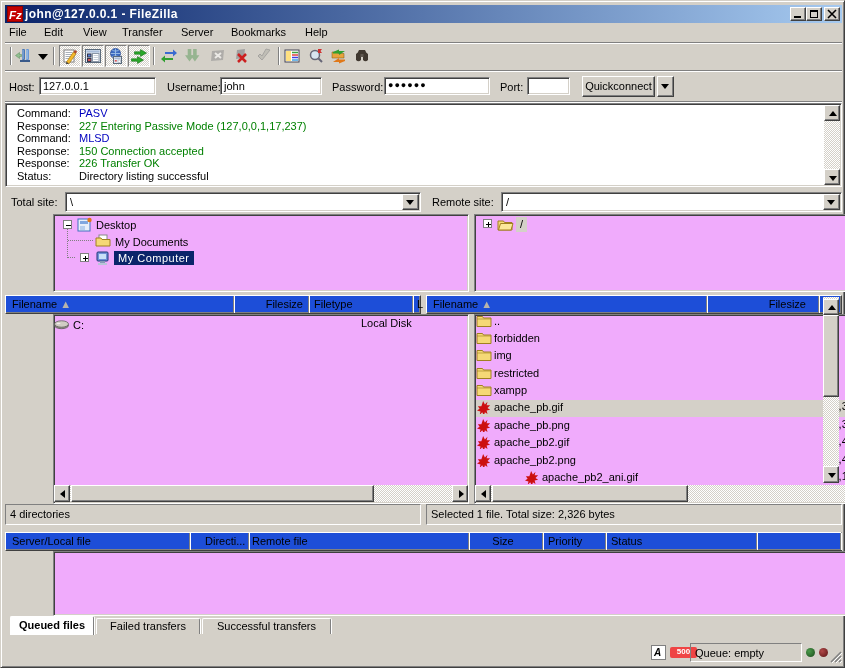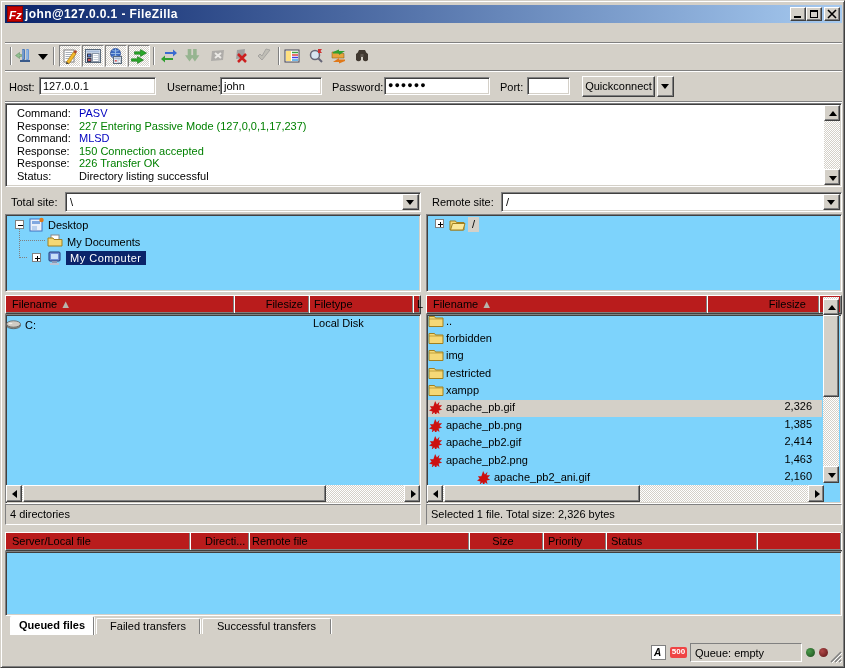--- a/index.html
+++ b/index.html
@@ -73,23 +73,23 @@
   border-top:1px solid #808080; border-left:1px solid #808080;
   border-bottom:1px solid #ffffff; border-right:1px solid #ffffff;
   box-shadow: inset 1px 1px 0 #404040, inset -1px -1px 0 #d4d0c8;
   padding:3px 3px 0 4px; }
 .combobtn { position:absolute; top:2px; width:17px; height:16px; background:#d4d0c8;
   border-top:1px solid #ffffff; border-left:1px solid #ffffff;
   border-bottom:1px solid #404040; border-right:1px solid #404040;
   box-shadow: inset -1px -1px 0 #808080; }
 .tri-dn { border-left:4px solid transparent; border-right:4px solid transparent; border-top:5px solid #000; }
 
-.pane { background:#7dd3fc; }
-
-.hdr { height:19px; background:#b91c1c;
+.pane { background:#f0abfc;margin-left:48px; }
+
+.hdr { height:19px; background:#1d4ed8;
   border-top:1px solid #ffffff; border-left:1px solid #ffffff;
   border-bottom:1px solid #404040; border-right:1px solid #404040;
   box-shadow: inset -1px -1px 0 #808080; }
 .hcell { position:absolute; top:0; height:17px; padding-top:2px;
   border-right:1px solid #808080; box-shadow: 1px 0 0 #ffffff; }
 
 .tab { position:absolute; background:#d4d0c8; height:16px; padding-top:1px; text-align:center;
   border-top:1px solid #ffffff; border-left:1px solid #ffffff;
   border-right:1px solid #808080; box-shadow: 1px 0 0 #ffffff;
   border-top-left-radius:2px; border-top-right-radius:2px; }
@@ -117,20 +117,29 @@
     <div class="winbtn" style="left:801px;">
         <div class="abs" style="left:3px;top:2px;width:8px;height:8px;border:1px solid #000;border-top-width:2px;"></div>
       </div>
     <div class="winbtn" style="left:819px;">
       <svg width="14" height="12" viewBox="0 0 14 12">
           <path d="M3 2 L11 10 M11 2 L3 10" stroke="#000" stroke-width="1.6"></path>
         </svg>
     </div>
   </div>
 
+  <div class="abs" id="menubar">
+    <span style="left:4px;">File</span>
+      <span style="left:39px;">Edit</span>
+      <span style="left:78px;">View</span>
+      <span style="left:117px;">Transfer</span>
+      <span style="left:176px;">Server</span>
+      <span style="left:226px;">Bookmarks</span>
+      <span style="left:300px;">Help</span>
+  </div>
   <div class="abs" id="menusep"></div>
 
   <div class="abs" id="toolbar">
     <div class="tsep" style="left:5px;"></div>
     <svg class="ticon" style="left:10px;" viewBox="0 0 16 16">
         <rect x="7" y="1" width="3" height="11" rx="1" fill="#4a77b6"></rect>
         <rect x="11" y="1" width="3" height="11" rx="1" fill="#6a97d6"></rect>
         <rect x="7.5" y="2" width="1" height="9" fill="#9fbfe4"></rect>
         <rect x="11.5" y="2" width="1" height="9" fill="#b8d4ee"></rect>
         <rect x="5" y="12" width="10" height="2" fill="#3a5a8a"></rect>
@@ -459,21 +468,21 @@
   <div class="abs sunk pane" style="left:4px;top:550px;width:837px;height:65px;"></div>
 
   <div class="tab active" style="left:9px;top:615px;width:84px;">Queued files</div>
   <div class="tab" style="left:95px;top:617px;width:104px;">Failed transfers</div>
   <div class="tab" style="left:201px;top:617px;width:129px;">Successful transfers</div>
 
   <div class="abs" style="left:4px;top:641px;width:837px;height:23px;">
     <div class="abs" style="left:646px;top:3px;width:15px;height:15px;background:#fff;border:1px solid #808080;">
         <span style="position:absolute;left:2px;top:1px;font-weight:bold;font-style:italic;font-size:10px;">A</span>
       </div>
-    <div class="abs" style="left:665px;top:5px;width:17px;height:11px;background:#ef4444;color:#fff;font-size:8px;font-weight:bold;text-align:center;border-radius:2px;">500</div>
+    <div class="abs" style="left:665px;top:5px;width:27px;height:11px;background:#ef4444;color:#fff;font-size:8px;font-weight:bold;text-align:center;border-radius:2px;">500</div>
     <div class="abs" style="left:685px;top:1px;width:112px;height:19px;border:1px solid #808080;border-bottom-color:#fff;border-right-color:#fff;padding:3px 0 0 4px;">Queue: empty</div>
     <div class="abs" style="left:801px;top:6px;width:9px;height:9px;border-radius:50%;background:radial-gradient(circle at 35% 35%, #4a9a4a, #1a4a1a);"></div>
     <div class="abs" style="left:814px;top:6px;width:9px;height:9px;border-radius:50%;background:radial-gradient(circle at 35% 35%, #b04848, #5a1515);"></div>
     <svg class="abs" style="right:0;bottom:2px;" width="14" height="14" viewBox="0 0 14 14">
         <g stroke="#808080" stroke-width="1.5">
           <path d="M13 3 L3 13 M13 7 L7 13 M13 11 L11 13"></path>
         </g>
         <g stroke="#fff" stroke-width="1">
           <path d="M14 4 L4 14 M14 8 L8 14 M14 12 L12 14"></path>
         </g>

